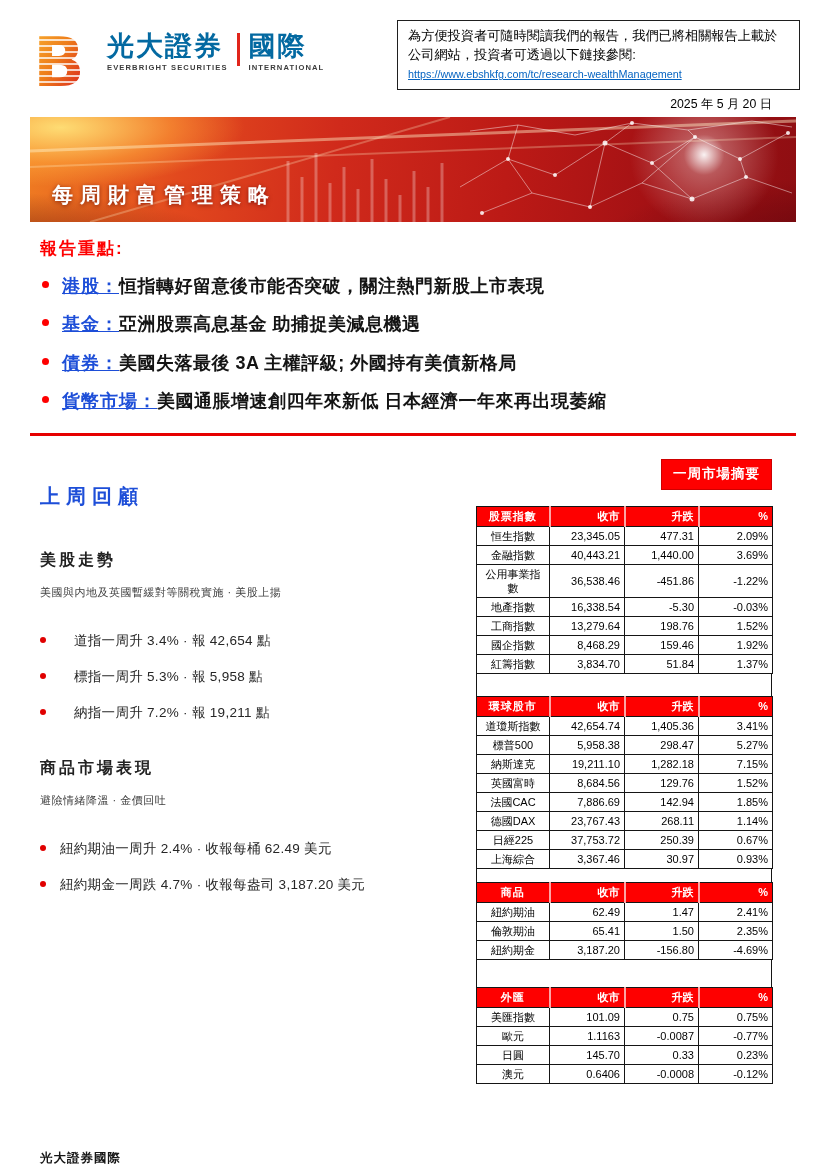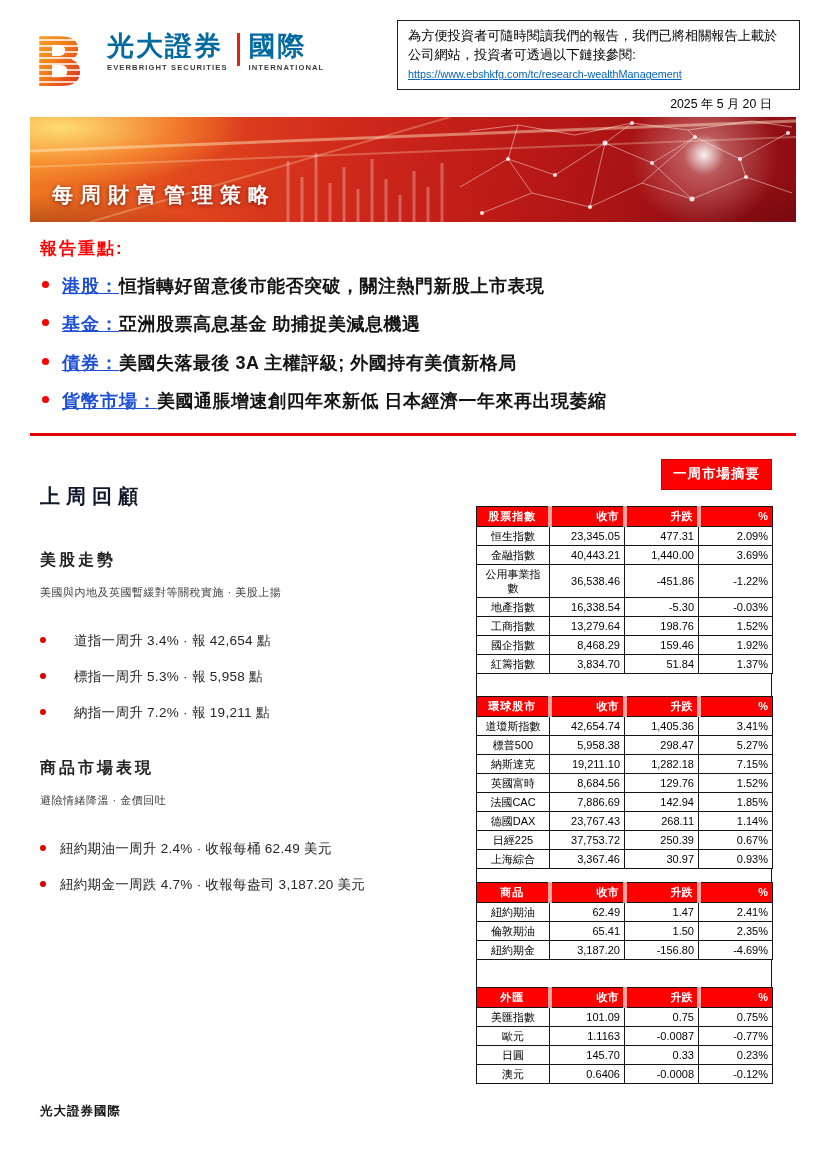--- a/index.html
+++ b/index.html
@@ -49,21 +49,21 @@
   .hl-dot { flex:0 0 auto; width:7px; height:7px; border-radius:50%; background:#fe0000; margin:0 13px 3px 2px; align-self:center; }
   .hl-label { color:#1d4ed8; white-space:nowrap; letter-spacing:1px;text-decoration:underline; }
   .hl-text { color:#141414; letter-spacing:0.5px; }
 
   .red-divider { position:absolute; top:433px; left:30px; width:766px; height:3px; background:#e60000; }
 
   
   .main { position:absolute; top:437px; left:0; width:826px; height:680px; }
 
   .left-col { position:absolute; left:40px; top:46px; width:420px; }
-  .review-heading { font-size:20px; font-weight:bold; letter-spacing:6px; color:#0f172a; margin-bottom:40px; }
+  .review-heading { font-size:20px; font-weight:bold; letter-spacing:6px; color:#1d4ed8; margin-bottom:40px; }
   .rsec { margin-bottom:36px; }
   .rsec-title { font-size:16px; font-weight:bold; letter-spacing:3px; color:#222; margin-bottom:14px; }
   .rsec-summary { font-size:11px; color:#3e3e3e; letter-spacing:0.5px; margin-bottom:32px; }
   .rbullets { list-style:none; }
   .rbullet { display:flex; align-items:baseline; font-size:13.5px; color:#262626; margin-bottom:18px; letter-spacing:0.3px; }
   .rdot { flex:0 0 auto; width:6px; height:6px; border-radius:50%; background:#e00000; align-self:center; margin-bottom:2px; }
   .wide .rdot { margin-right:28px; }
   .narrow .rdot { margin-right:14px; }
 
   
@@ -72,33 +72,33 @@
     display:block; margin-left:auto; margin-bottom:16px;
     background:#fe0000; color:#fff; border:1px solid #cf0000;
     font-size:13.5px; font-weight:bold; letter-spacing:1px;
     padding:5px 11px 6px; cursor:pointer; font-family:inherit;
   }
   .mtable { width:296px; border-collapse:collapse; table-layout:fixed; }
   .mtable th {
     background:#fe0000; color:#fff; font-weight:bold; font-size:11px;
     border:1px solid #151515; padding:3px 4px 3px; line-height:13px;
   }
-  .mtable th + th { border-left:4px solid #fca5a5; }
+  .mtable th + th { border-left:2px solid #fca5a5; }
   .mtable th.h-name { letter-spacing:1px; }
   .mtable th.h-num { text-align:right; }
   .mtable td {
     border:1px solid #151515; font-size:11px; color:#000;
     padding:2px 4px 2px; line-height:14px; background:#fff;
   }
   .mtable td.c-name { text-align:center; }
   .mtable td.c-num { text-align:right; }
   .tspacer { width:296px; border-left:1px solid #151515; border-right:1px solid #151515; background:#fff; }
   .sp1 { height:22px; } .sp2 { height:13px; } .sp3 { height:27px; }
 
-  .footer { position:absolute; left:40px; top:1103px; font-size:12.5px; font-weight:bold; color:#161616; letter-spacing:1px; }
+  .footer { position:absolute; left:40px; top:1150px; font-size:12.5px; font-weight:bold; color:#161616; letter-spacing:1px; }
 </style>
 </head>
 <body>
 
 <div class="page">
 
   <div class="header">
     <div class="logo">
       <span>
         <svg width="56" height="60" viewBox="0 0 56 60">

